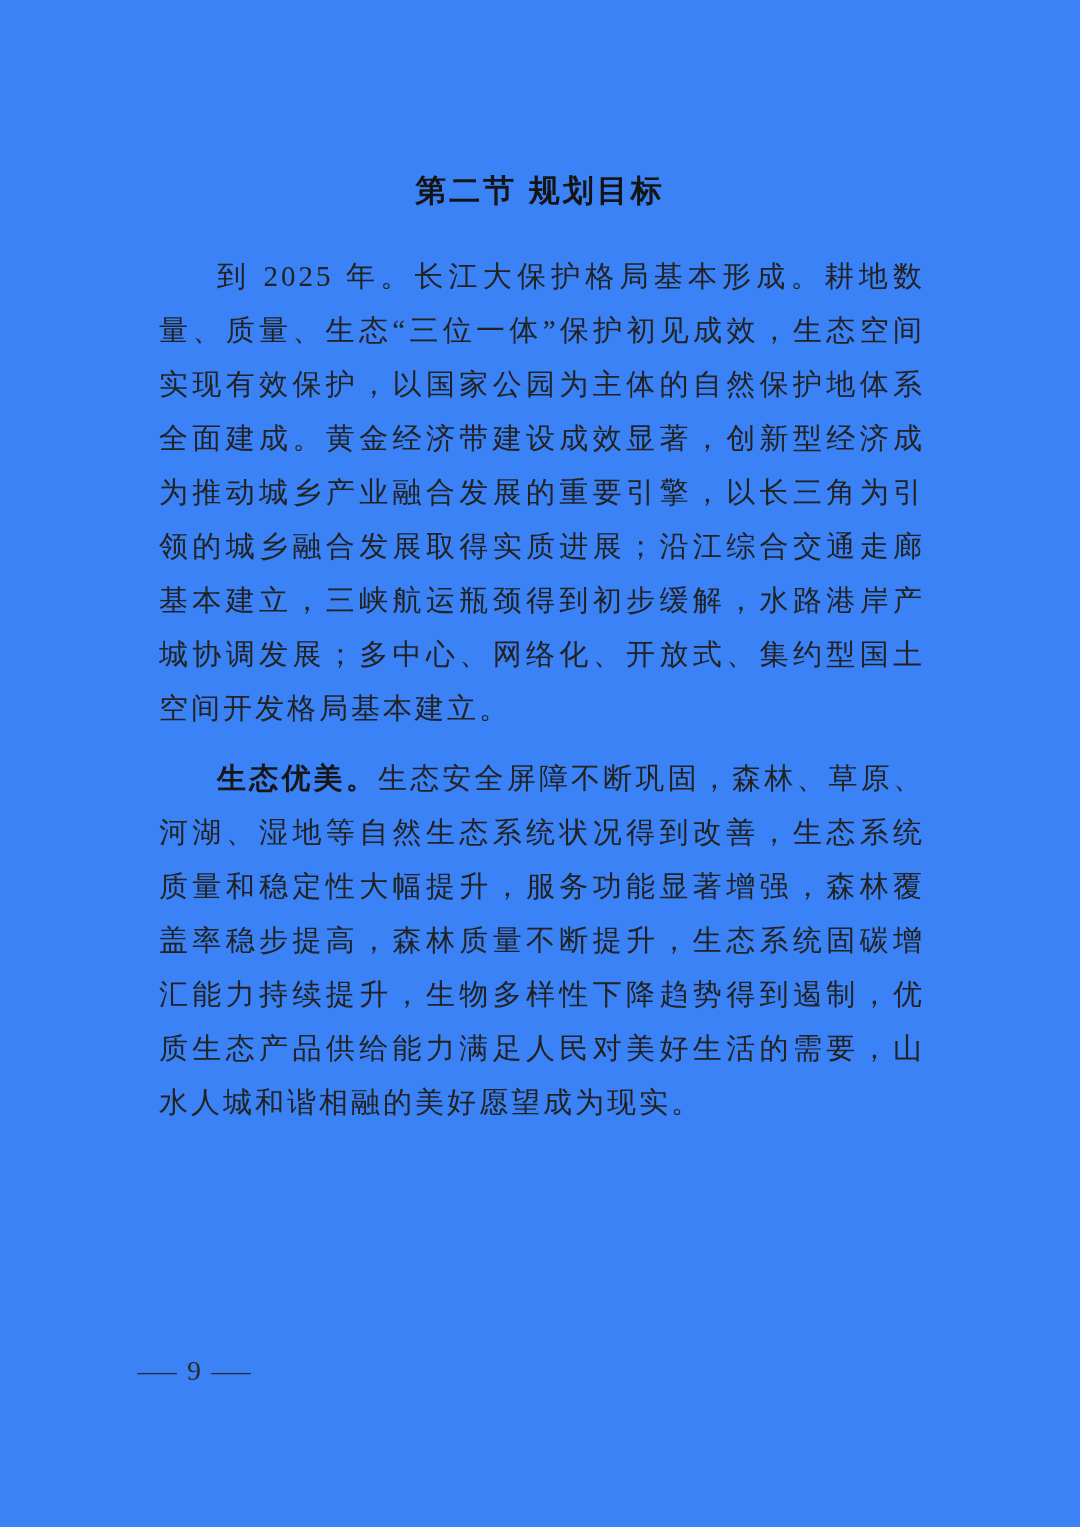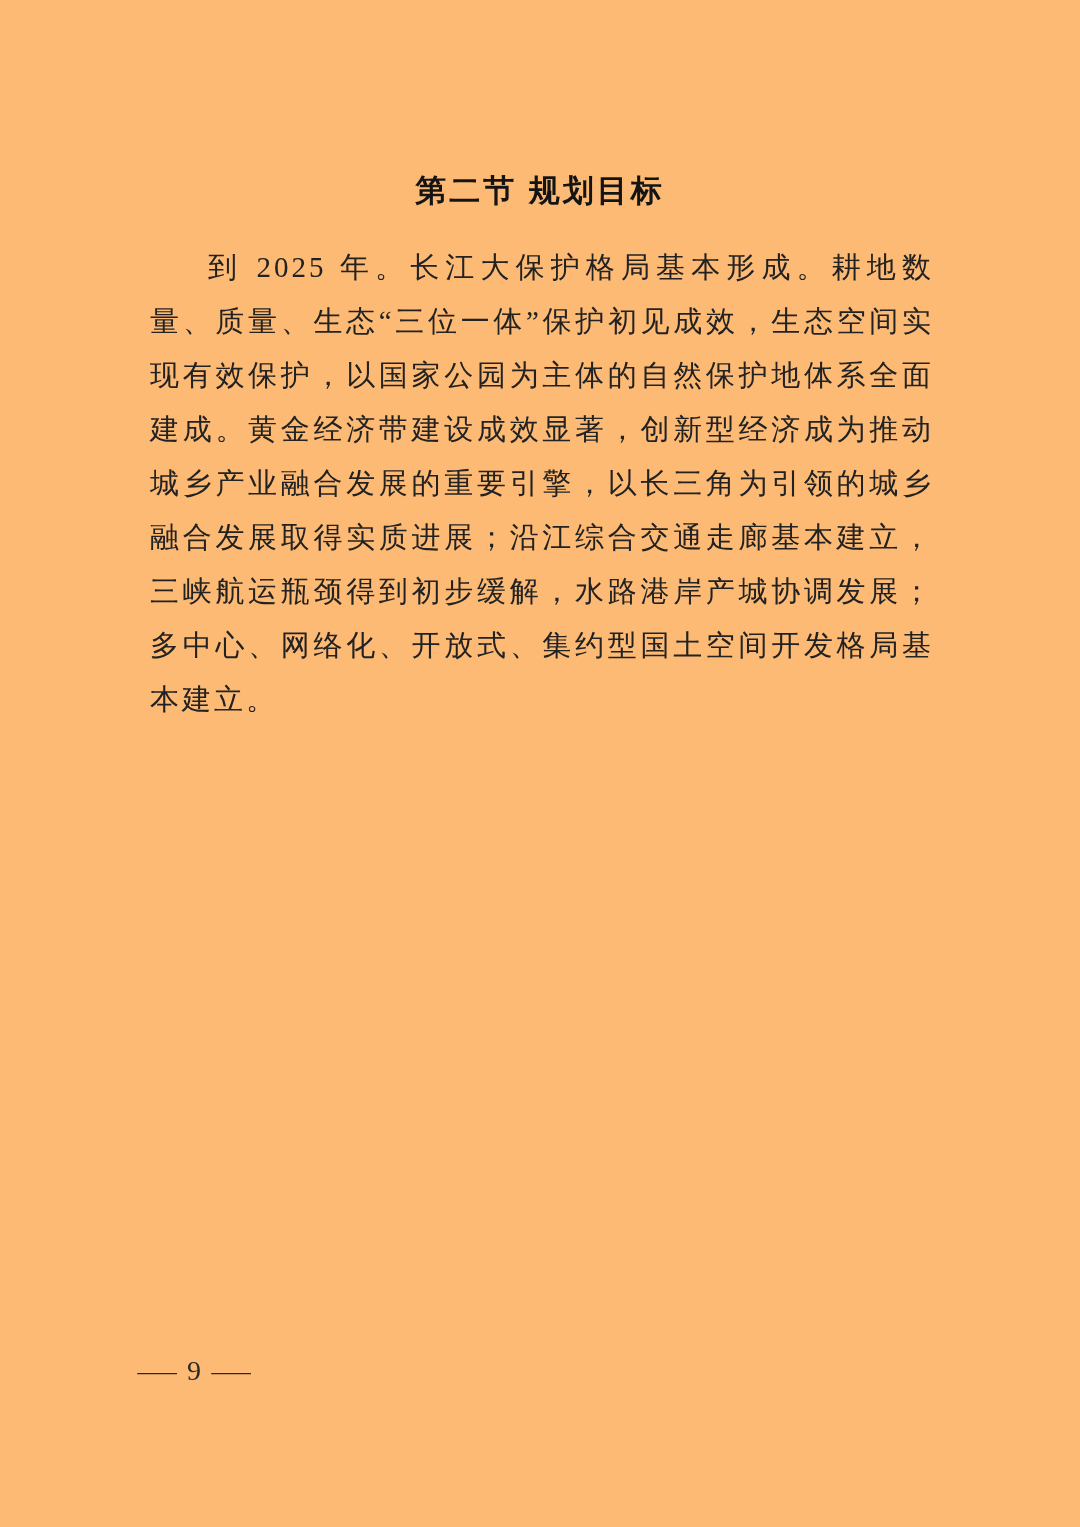--- a/index.html
+++ b/index.html
@@ -4,21 +4,21 @@
 <style>
   html, body {
     margin: 0;
     padding: 0;
     background: #ffffff;
   }
   .page {
     position: relative;
     width: 1080px;
     height: 1527px;
-    background: #fdba74;
+    background: #3b82f6;
     overflow: hidden;
     color: #1e1e1e;
     font-family: "Liberation Serif", serif;
   }
   .section-heading {
     position: absolute;
     top: 170px;
     left: 0;
     width: 100%;
     text-align: center;
@@ -35,21 +35,21 @@
     left: 143px;
     width: 798px;
     font-size: 29px;
     line-height: 54px;
     letter-spacing: 3px;
     text-align: justify;
     text-justify: inter-ideograph;
     color: #222222;
   }
   .content p {
-    margin: 7px;
+    margin: 16px;
     padding: 0;
     text-indent: 2em;
   }
   .content p .lead {
     font-weight: 700;
     color: #161616;
   }
   .page-footer {
     position: absolute;
     left: 143px;
@@ -73,20 +73,21 @@
 <div class="page">
 
   <div class="section-heading">第二节 规划目标</div>
 
   <div class="content">
 
     <p><span class="lead"></span><span>到 2025 年。长江大保护格局基本形成。耕地数量、质量、生态“三位一体”保护初见成效，生态空间实现有效保护，以国家公园为主体的自然保护地体系全面建成。黄金经济带建设成效显著，创新型经济成为推动城乡产业融合发展的重要引擎，以长三角为引领的城乡融合发展取得实质进展；沿江综合交通走廊基本建立，三峡航运瓶颈得到初步缓解，水路港岸产城协调发展；多中心、网络化、开放式、集约型国土空间开发格局基本建立。</span></p>
 
 
 
+    <p><span class="lead">生态优美。</span><span>生态安全屏障不断巩固，森林、草原、河湖、湿地等自然生态系统状况得到改善，生态系统质量和稳定性大幅提升，服务功能显著增强，森林覆盖率稳步提高，森林质量不断提升，生态系统固碳增汇能力持续提升，生物多样性下降趋势得到遏制，优质生态产品供给能力满足人民对美好生活的需要，山水人城和谐相融的美好愿望成为现实。</span></p>
 
   </div>
 
   <div class="page-footer">
     <span class="dash">—</span>
     <span class="pagenum">9</span>
     <span class="dash">—</span>
   </div>
 
 </div>

